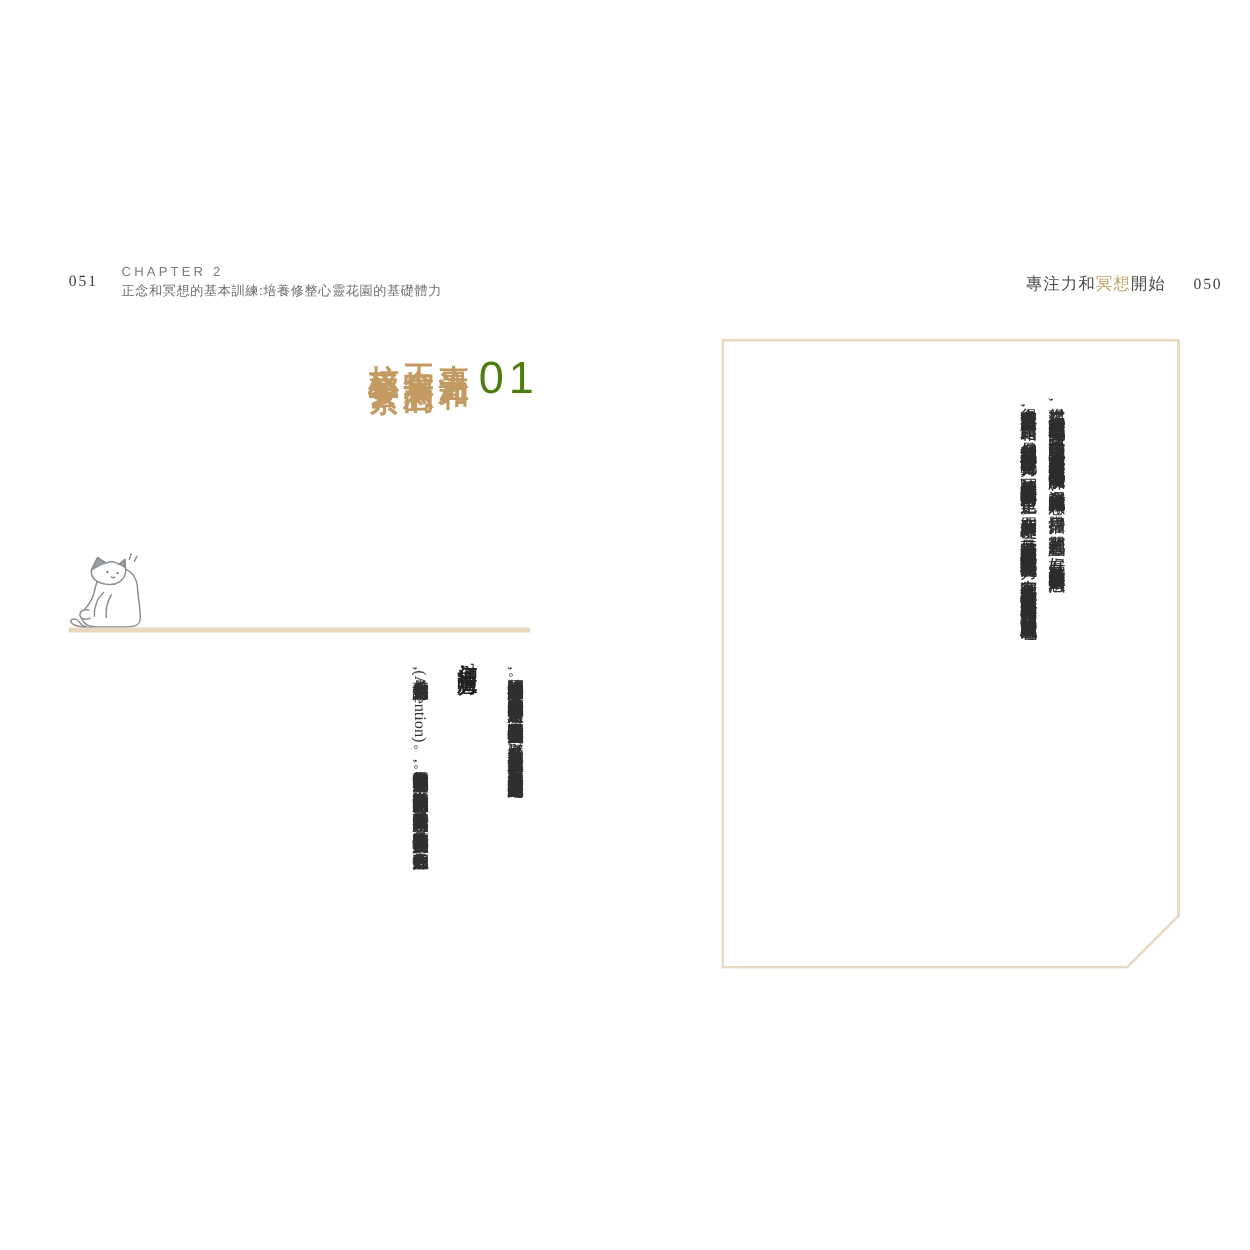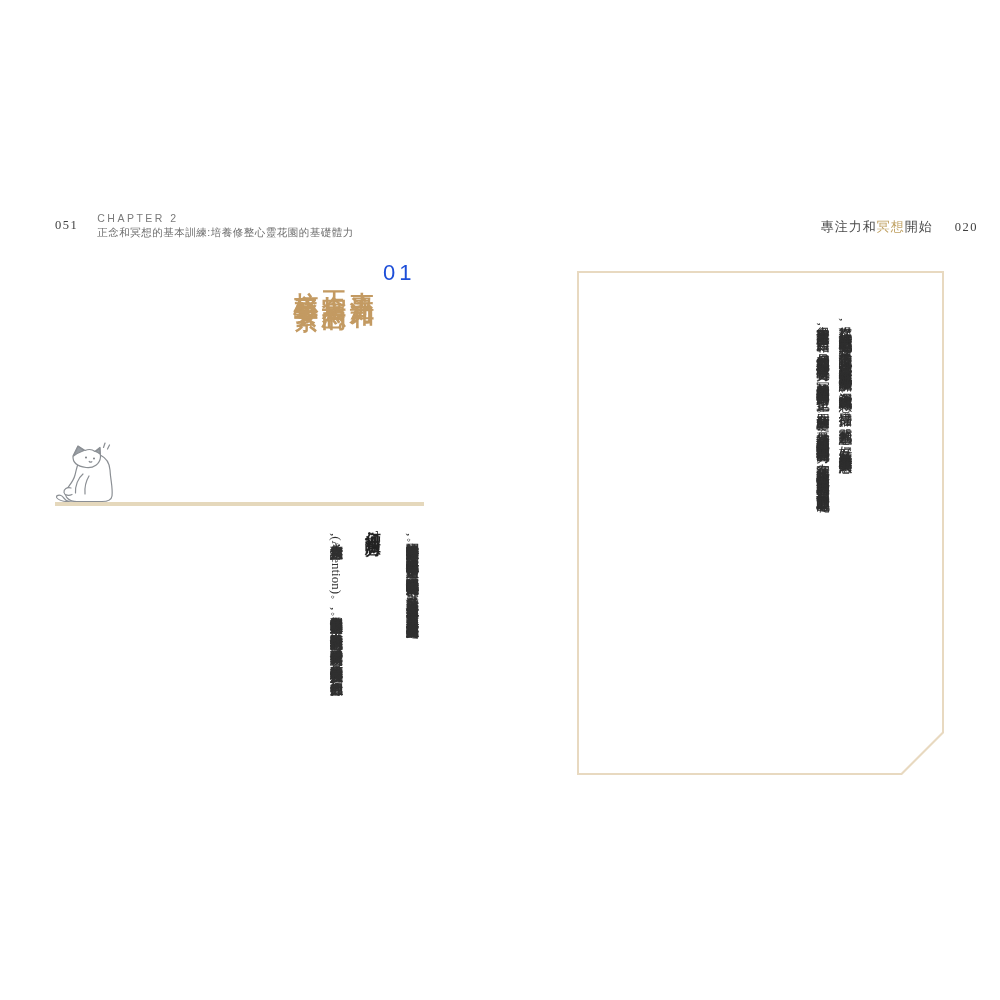--- a/index.html
+++ b/index.html
@@ -20,23 +20,23 @@
     font-family:"Liberation Sans", sans-serif; font-size:10.5px; color:#6d6d6d;
     letter-spacing:0.5px; margin-top:2px;text-align:center;
   }
   #hdr-right { position:absolute; right:62px; top:218px; display:flex; align-items:baseline; }
   .running-title { font-size:13px; color:#4a4a4a; letter-spacing:1px; }
   .running-title .hl { color:#bfa061;text-align:center; }
   #hdr-right .folio { margin:0 0 0 22px; }
 
   
   #section-number {
-    position:absolute; left:383px; top:260px;
-    font-family:"Liberation Sans", sans-serif; font-size:22px; font-weight:300;
-    color:#1d4ed8; letter-spacing:4px;
+    position:absolute; left:383px; top:281px;
+    font-family:"Liberation Sans", sans-serif; font-size:36px; font-weight:300;
+    color:#4d7c0f; letter-spacing:4px;
   }
   #main-title {
     position:absolute; left:292px; top:272px; height:152px;
     writing-mode:vertical-rl; text-orientation:mixed;
     font-family:"Liberation Sans", sans-serif; font-weight:600;
     font-size:24px; line-height:28px; letter-spacing:4px; color:#c39a62;
   }
   #main-title span { display:block; }
 
   
@@ -84,21 +84,21 @@
   <div id="hdr-left">
     <div class="folio">051</div>
     <div class="chapter-block">
       <div class="chapter-label">CHAPTER 2</div>
       <div class="chapter-sub">正念和冥想的基本訓練:培養修整心靈花園的基礎體力</div>
     </div>
   </div>
 
   <div id="hdr-right">
     <div class="running-title"><span>專注力和</span><span class="hl">冥想</span><span>開始</span></div>
-    <div class="folio">020</div>
+    <div class="folio">050</div>
   </div>
 
   <div id="section-number">01</div>
   <div id="main-title">
     <span>專注力和</span>
     <span>正念冥想的</span>
     <span>核心三要素</span>
   </div>
 
   <svg id="cat" width="80" height="66" viewBox="0 0 80 66">

